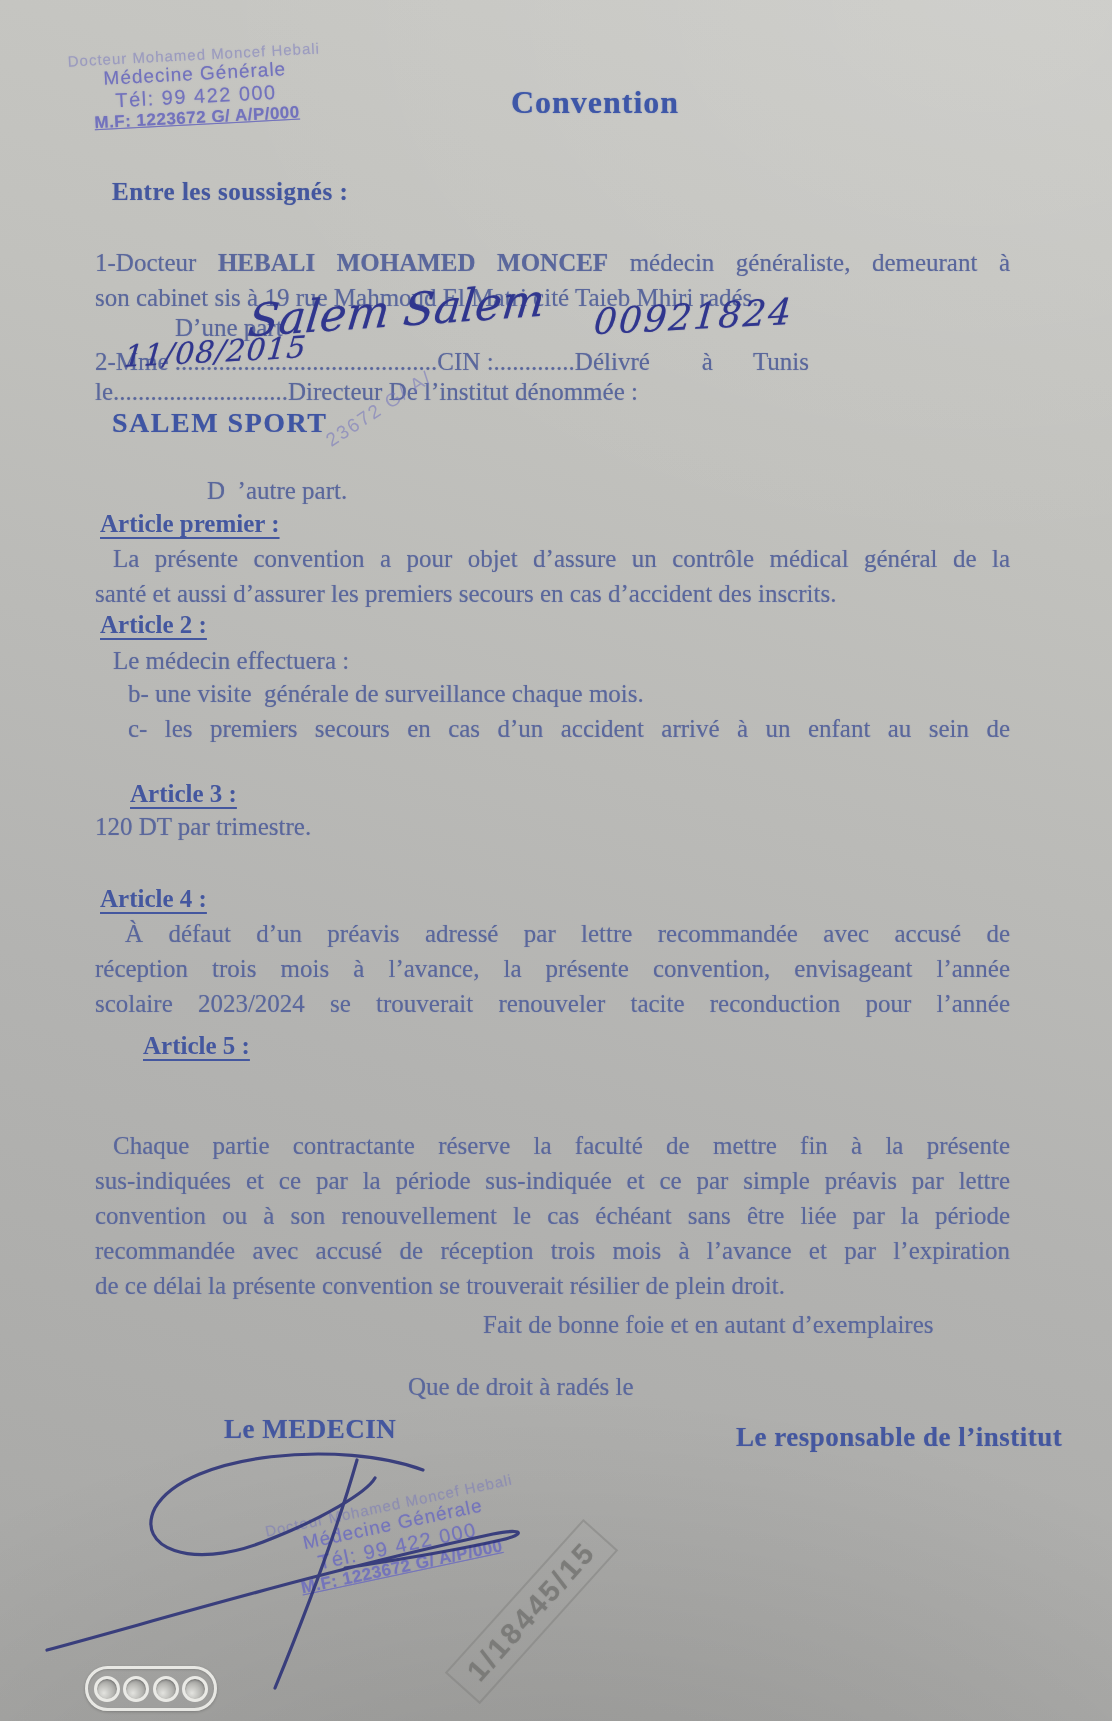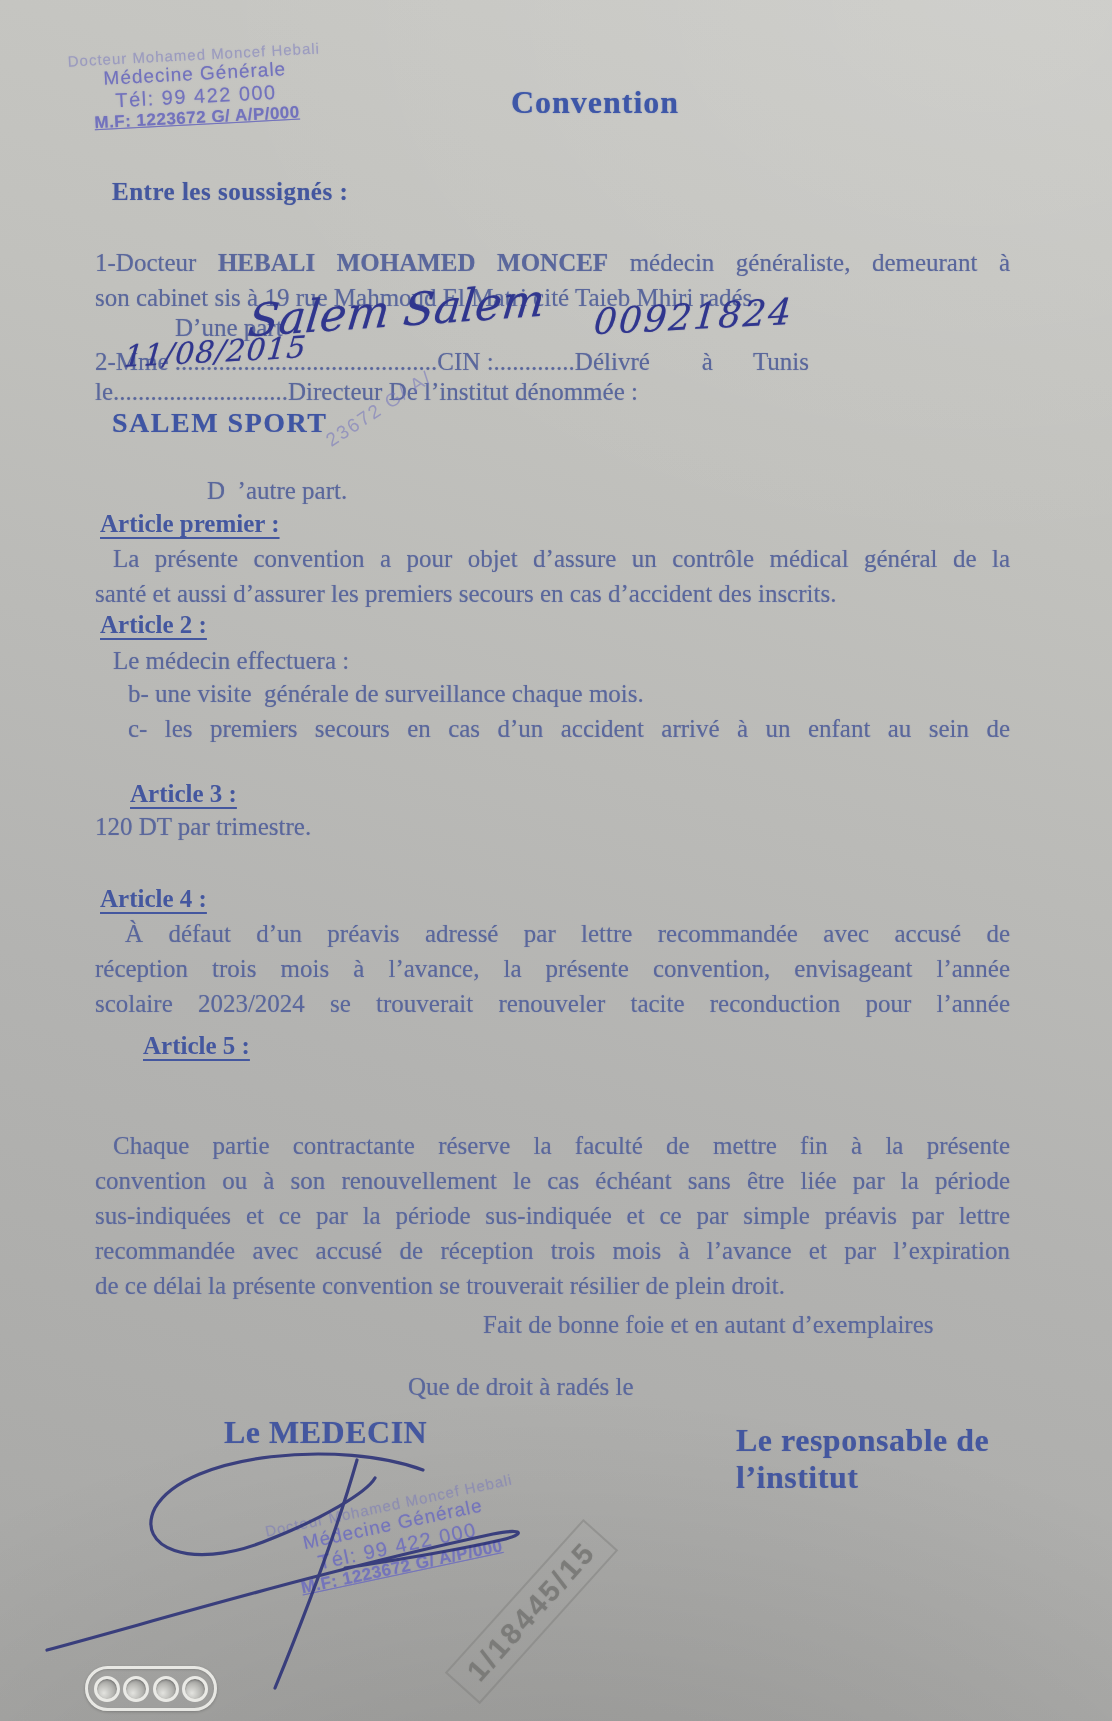--- a/index.html
+++ b/index.html
@@ -21,21 +21,21 @@
   .title{font-size:32px;font-weight:bold;color:#3e57a8;letter-spacing:1px;
          text-shadow:0 0 1.2px rgba(62,87,168,.65);font-family:"Liberation Serif",serif;}
   .intro{font-size:25px;font-weight:bold;color:#44579f;letter-spacing:.5px;}
   .head{font-size:25px;line-height:35px;font-weight:bold;color:#44579f;
         text-decoration:underline;text-decoration-thickness:2px;text-underline-offset:5px;}
   .institute{font-size:28px;font-weight:bold;letter-spacing:1.5px;color:#3f55a3;}
   .dautre{white-space:pre-wrap;}
   .prews{white-space:pre-wrap;}
   .sp1{margin-left:52px;} .sp2{margin-left:40px;}
   .closing{font-size:25px;}
-  .siglabel{font-size:32px;font-weight:bold;color:#44579f;letter-spacing:.5px;}
+  .siglabel{font-size:27px;font-weight:bold;color:#44579f;letter-spacing:.5px;}
   
   .stamp{color:#7272bd;text-align:center;font-family:"Liberation Sans",sans-serif;
          text-shadow:0 0 1.2px rgba(114,114,189,.55);}
   .stamp .s1{font-size:15px;opacity:.5;letter-spacing:1px;}
   .stamp .s2{font-size:19px;letter-spacing:1px;}
   .stamp .s3{font-size:20px;letter-spacing:1.5px;}
   .stamp .s4{font-size:17px;font-weight:bold;text-decoration:underline;letter-spacing:.5px;}
   .stamp-top{left:58px;top:46px;width:275px;transform:rotate(-3deg);}
   .stamp-bottom{left:238px;top:1496px;width:315px;transform:rotate(-12deg);opacity:.95;}
   .frag{font-family:"Liberation Sans",sans-serif;color:rgba(114,114,189,.55);
@@ -113,22 +113,22 @@
   <div class="abs head" style="left:100px;top:881px;">Article 4 :</div>
   <div class="abs blk" style="top:916px;">
     <div class="line jl ind2 ink">À défaut d’un préavis adressé par lettre recommandée avec accusé de</div>
     <div class="line jl ink">réception trois mois à l’avance, la présente convention, envisageant l’année</div>
     <div class="line jl ink">scolaire 2023/2024 se trouverait renouveler tacite reconduction pour l’année</div>
   </div>
 
   <div class="abs head" style="left:100px;top:1028px;margin-left:43px;">Article 5 :</div>
   <div class="abs blk" style="top:1128px;">
     <div class="line jl ind1 ink">Chaque partie contractante réserve la faculté de mettre fin à la présente</div>
+    <div class="line jl ink">sus-indiquées et ce par la période sus-indiquée et ce par simple préavis par lettre</div>
     <div class="line jl ink">convention ou à son renouvellement le cas échéant sans être liée par la période</div>
-    <div class="line jl ink">sus-indiquées et ce par la période sus-indiquée et ce par simple préavis par lettre</div>
     <div class="line jl ink">recommandée avec accusé de réception trois mois à l’avance et par l’expiration</div>
     <div class="line ink">de ce délai la présente convention se trouverait résilier de plein droit.</div>
   </div>
 
   <div class="abs closing ink" style="left:483px;top:1311px;">Fait de bonne foie et en autant d’exemplaires</div>
   <div class="abs closing ink" style="left:408px;top:1345px;margin-top:28px;">Que de droit à radés le</div>
 
   <div class="abs siglabel ink" style="left:224px;top:1414px;">Le MEDECIN</div>
   <div class="abs siglabel ink" style="left:736px;top:1422px;">Le responsable de l’institut</div>
 

